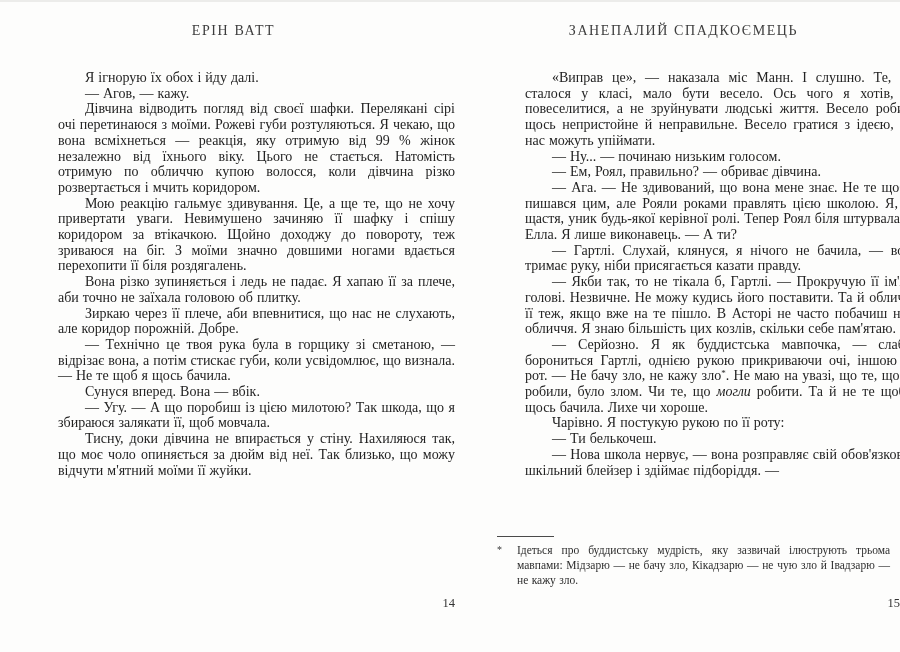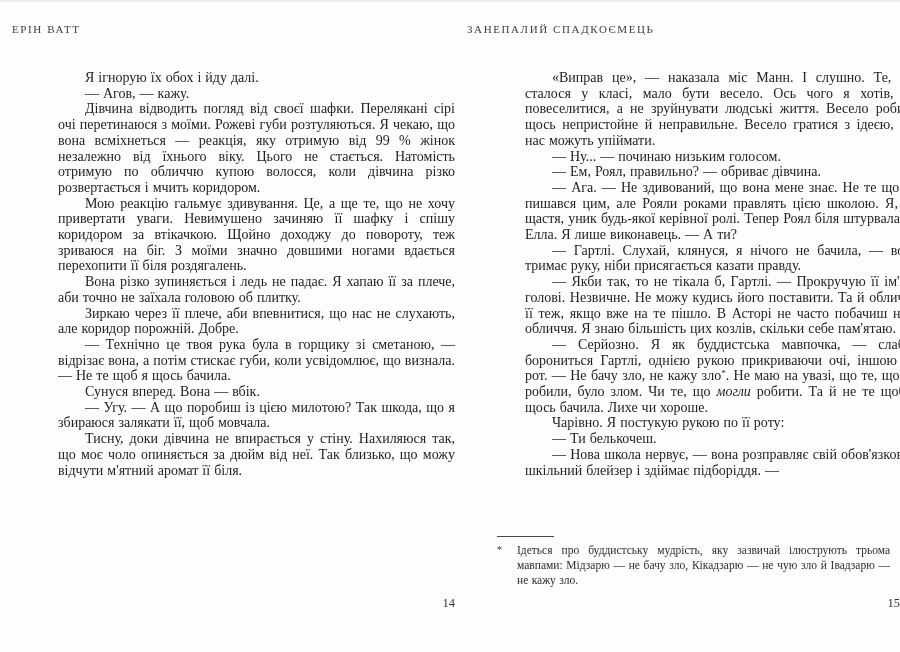--- a/index.html
+++ b/index.html
@@ -21,24 +21,24 @@
     position: absolute;
     top: 0;
     height: 652px;
   }
   .page-left  { left: 0;     width: 455px; }
   .page-right { left: 455px; width: 445px; }
 
   .running-header {
     position: absolute;
     top: 23px;
-    left: 12px;
+    left: 6px;
     width: 100%;
-    text-align: left;
-    font-size: 11px;
+    text-align: center;
+    font-size: 14px;
     letter-spacing: 1.6px;
     color: #3d3d3d;
     white-space: nowrap;
   }
   .text-block {
     position: absolute;
     top: 70px;
   }
   .page-left  .text-block { left: 58px; width: 397px; }
   .page-right .text-block { left: 42px; width: 393px; margin-left: 28px; }
@@ -111,21 +111,21 @@
   <div class="text-block">
       <p class="para"><span>Я ігнорую їх обох і йду далі.</span></p>
       <p class="para"><span>— Агов, — кажу.</span></p>
       <p class="para"><span>Дівчина відводить погляд від своєї шафки. Перелякані сірі очі перетинаюся з моїми. Рожеві губи розтуляються. Я чекаю, що вона всміхнеться — реакція, яку отримую від 99 % жінок незалежно від їхнього віку. Цього не стається. Натомість отримую по обличчю купою волосся, коли дівчина різко розвертається і мчить коридором.</span></p>
       <p class="para"><span>Мою реакцію гальмує здивування. Це, а ще те, що не хочу привертати уваги. Невимушено зачиняю її шафку і спішу коридором за втікачкою. Щойно доходжу до повороту, теж зриваюся на біг. З моїми значно довшими ногами вдається перехопити її біля роздягалень.</span></p>
       <p class="para"><span>Вона різко зупиняється і ледь не падає. Я хапаю її за плече, аби точно не заїхала головою об плитку.</span></p>
       <p class="para"><span>Зиркаю через її плече, аби впевнитися, що нас не слухають, але коридор порожній. Добре.</span></p>
       <p class="para"><span>— Технічно це твоя рука була в горщику зі сметаною, — відрізає вона, а потім стискає губи, коли усвідомлює, що визнала. — Не те щоб я щось бачила.</span></p>
       <p class="para"><span>Сунуся вперед. Вона — вбік.</span></p>
       <p class="para"><span>— Угу. — А що поробиш із цією милотою? Так шкода, що я збираюся залякати її, щоб мовчала.</span></p>
-      <p class="para"><span>Тисну, доки дівчина не впирається у стіну. Нахиляюся так, що моє чоло опиняється за дюйм від неї. Так близько, що можу відчути м'ятний аромат її біля.</span></p>
+      <p class="para"><span>Тисну, доки дівчина не впирається у стіну. Нахиляюся так, що моє чоло опиняється за дюйм від неї. Так близько, що можу відчути м'ятний моїми її жуйки.</span></p>
     </div>
   <div class="page-number">14</div>
 </div>
 
 <div class="page page-right">
   <div class="running-header">ЗАНЕПАЛИЙ СПАДКОЄМЕЦЬ</div>
   <div class="text-block">
       <p class="para"><span>«Виправ це», — наказала міс Манн. І слушно. Те, що сталося у класі, мало бути весело. Ось чого я хотів, — повеселитися, а не зруйнувати людські життя. Весело робити щось непристойне й неправильне. Весело гратися з ідеєю, що нас можуть упіймати.</span></p>
       <p class="para"><span>— Ну... — починаю низьким голосом.</span></p>
       <p class="para"><span>— Ем, Роял, правильно? — обриває дівчина.</span></p>

